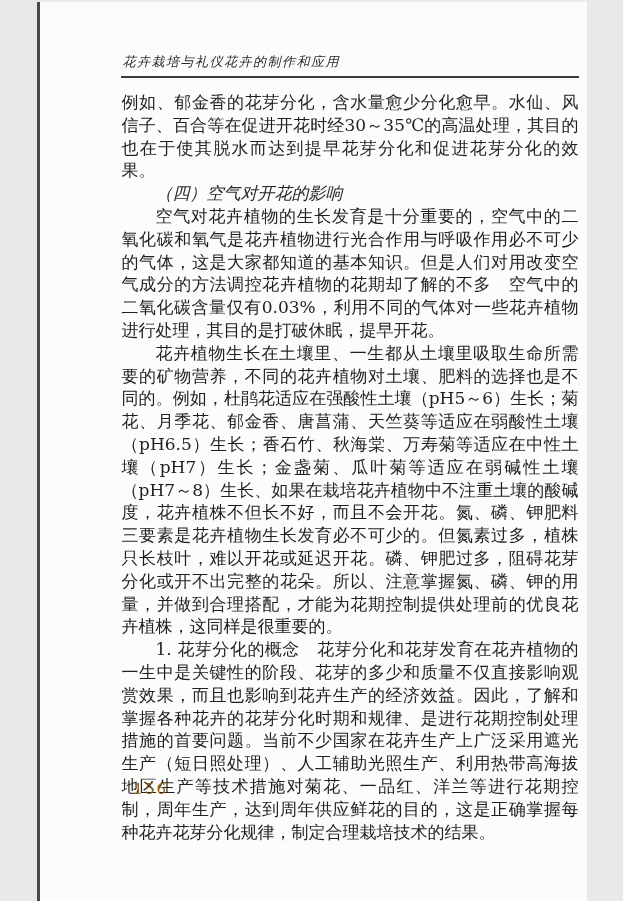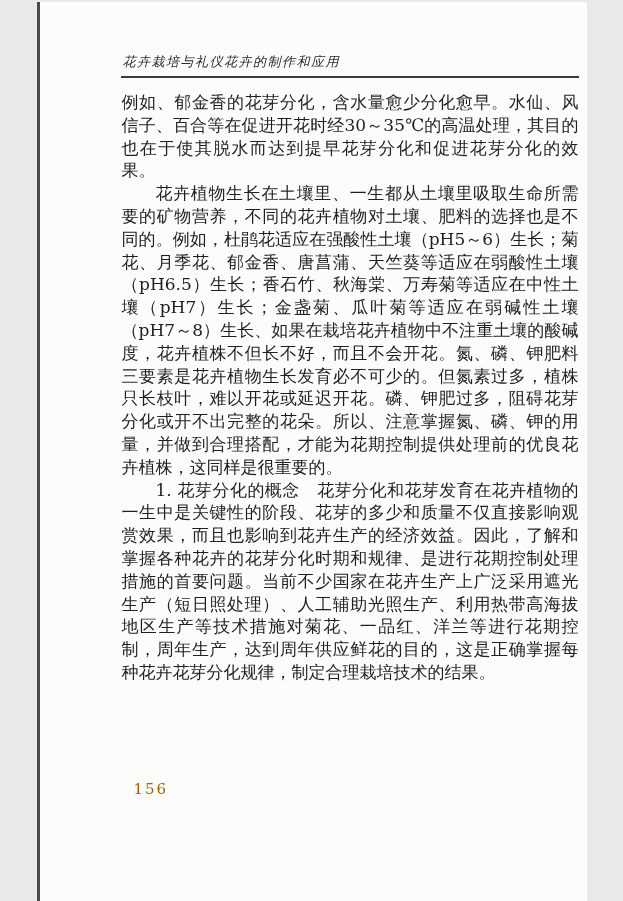--- a/index.html
+++ b/index.html
@@ -84,20 +84,22 @@
   <div class="scan-edge"></div>
 
   <div class="running-head">
     <span>花卉栽培与礼仪花卉的制作和应用</span>
   </div>
 
   <div class="head-rule"></div>
 
   <div class="text-column">
     <div class="blk-cont">例如、郁金香的花芽分化，含水量愈少分化愈早。水仙、风信子、百合等在促进开花时经30～35℃的高温处理，其目的也在于使其脱水而达到提早花芽分化和促进花芽分化的效果。</div>
+    <div class="blk-head">（四）空气对开花的影响</div>
+    <div class="blk-para">空气对花卉植物的生长发育是十分重要的，空气中的二氧化碳和氧气是花卉植物进行光合作用与呼吸作用必不可少的气体，这是大家都知道的基本知识。但是人们对用改变空气成分的方法调控花卉植物的花期却了解的不多　空气中的二氧化碳含量仅有0.03%，利用不同的气体对一些花卉植物进行处理，其目的是打破休眠，提早开花。</div>
     <div class="blk-para">花卉植物生长在土壤里、一生都从土壤里吸取生命所需要的矿物营养，不同的花卉植物对土壤、肥料的选择也是不同的。例如，杜鹃花适应在强酸性土壤（pH5～6）生长；菊花、月季花、郁金香、唐菖蒲、天竺葵等适应在弱酸性土壤（pH6.5）生长；香石竹、秋海棠、万寿菊等适应在中性土壤（pH7）生长；金盏菊、瓜叶菊等适应在弱碱性土壤（pH7～8）生长、如果在栽培花卉植物中不注重土壤的酸碱度，花卉植株不但长不好，而且不会开花。氮、磷、钾肥料三要素是花卉植物生长发育必不可少的。但氮素过多，植株只长枝叶，难以开花或延迟开花。磷、钾肥过多，阻碍花芽分化或开不出完整的花朵。所以、注意掌握氮、磷、钾的用量，并做到合理搭配，才能为花期控制提供处理前的优良花卉植株，这同样是很重要的。</div>
     <div class="blk-para">1. 花芽分化的概念　花芽分化和花芽发育在花卉植物的一生中是关键性的阶段、花芽的多少和质量不仅直接影响观赏效果，而且也影响到花卉生产的经济效益。因此，了解和掌握各种花卉的花芽分化时期和规律、是进行花期控制处理措施的首要问题。当前不少国家在花卉生产上广泛采用遮光生产（短日照处理）、人工辅助光照生产、利用热带高海拔地区生产等技术措施对菊花、一品红、洋兰等进行花期控制，周年生产，达到周年供应鲜花的目的，这是正确掌握每种花卉花芽分化规律，制定合理栽培技术的结果。</div>
   </div>
 
   <div class="page-number">156</div>
 
   <div class="watermark">MSHUA</div>
 
   <div class="speck"></div>
 

